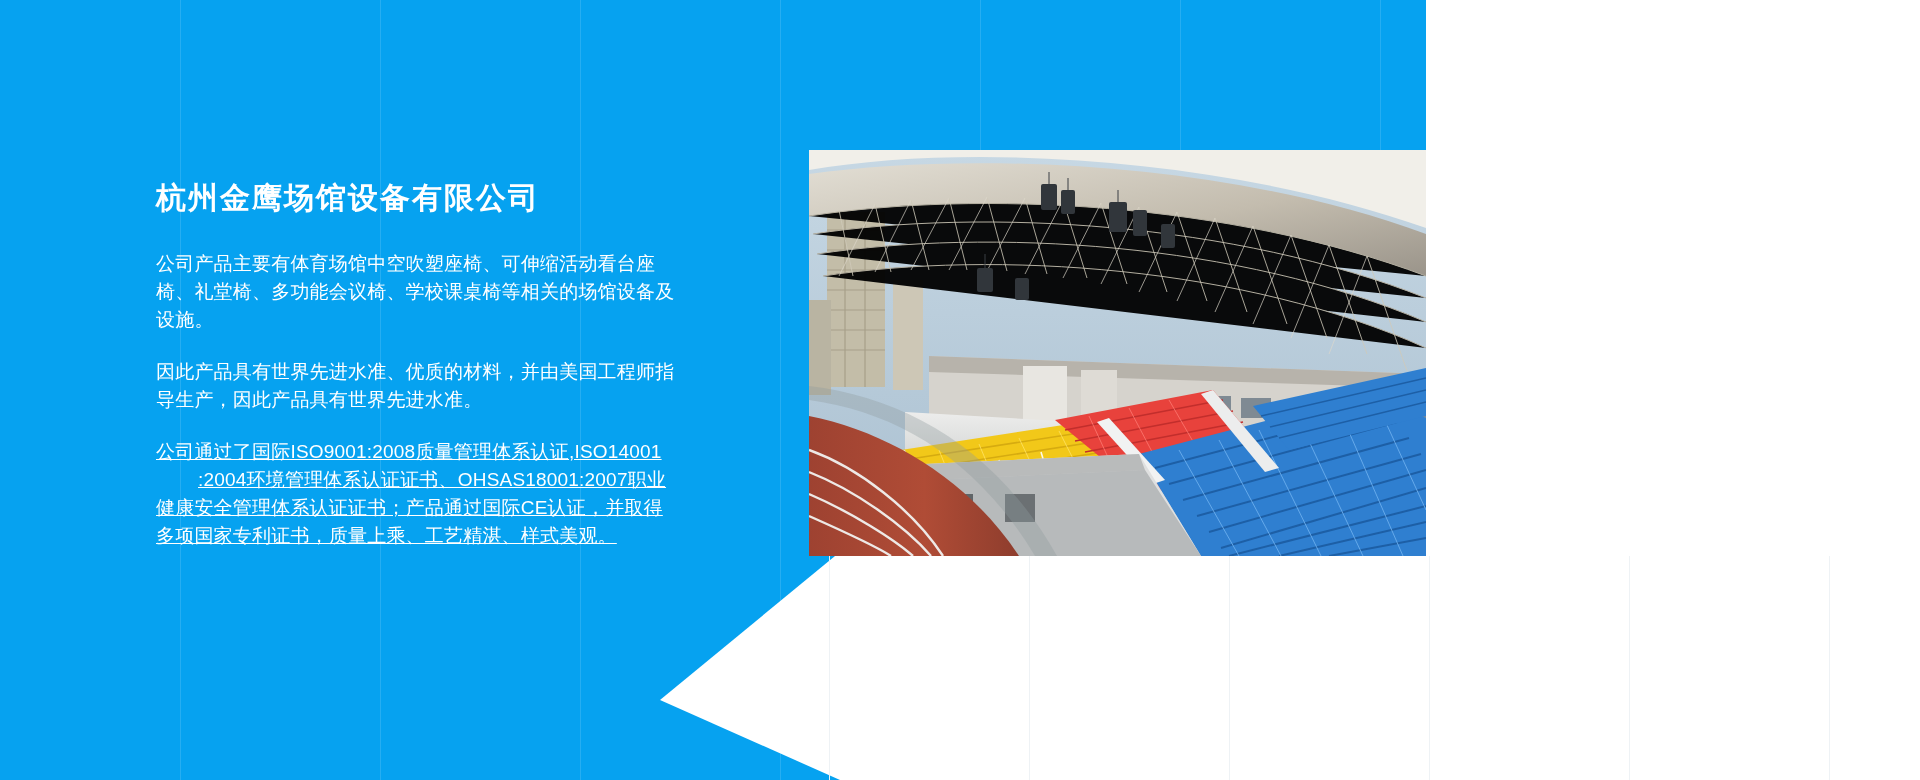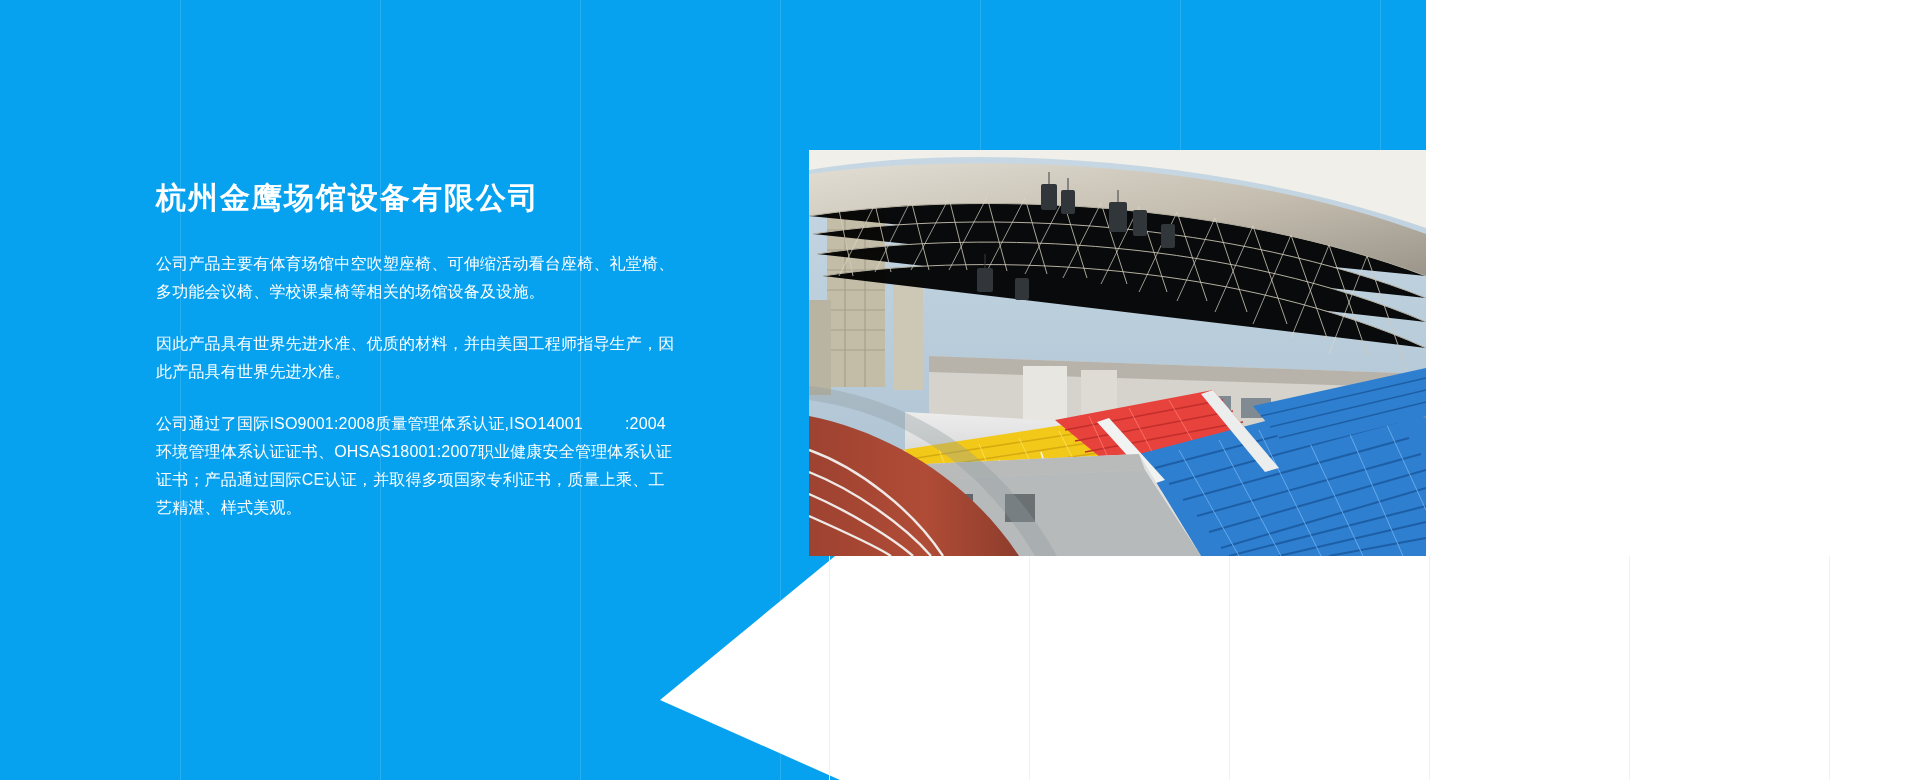--- a/index.html
+++ b/index.html
@@ -119,26 +119,26 @@
   #page-title {
     font-size:30px;
     font-weight:bold;
     letter-spacing:2px;
     line-height:1.2;
     margin-bottom:34px;
     white-space:nowrap;
   }
 
   .para {
-    font-size:16px;
+    font-size:19px;
     line-height:28px;
     margin-bottom:24px;
     letter-spacing:0.2px;
   }
-  .para:last-child { margin-bottom:0; }
+  .para:last-child { margin-bottom:0;text-decoration:underline; }
 
   .wide-gap { display:inline-block; width:42px; }
 
   
   #stadium-photo {
     position:absolute;
     left:809px;
     top:150px;
     width:617px;
     height:406px;

